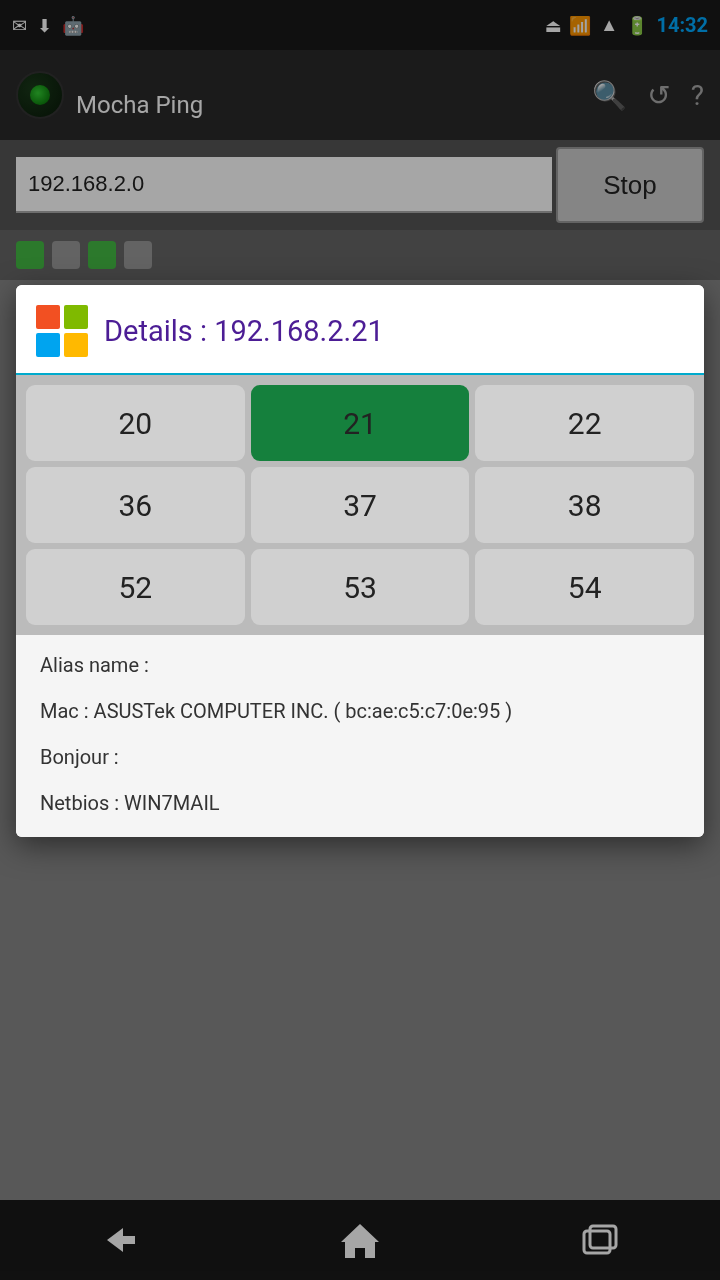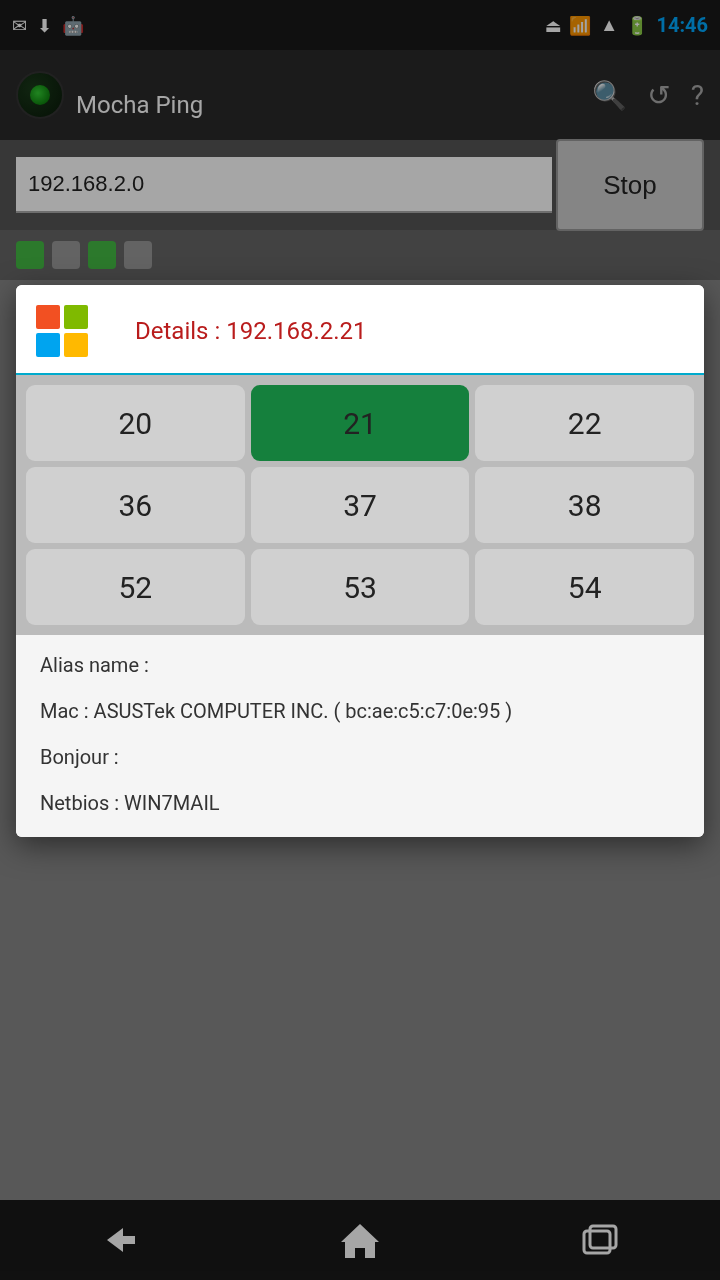--- a/index.html
+++ b/index.html
@@ -110,21 +110,21 @@
       background: #fff;
       border: none;
       border-bottom: 2px solid #aaa;
       font-size: 22px;
       padding: 0 12px;
       outline: none;
       color: #222;
     }
     .stop-button {
       width: 148px;
-      height: 92px;
+      height: 76px;
       background: #ccc;
       border: 2px solid #999;
       border-radius: 4px;
       font-size: 26px;
       font-weight: 500;
       color: #222;
       cursor: pointer;
     }
 
     
@@ -185,24 +185,23 @@
       grid-template-rows: 1fr 1fr;
       gap: 4px;
     }
     .win-sq { border-radius: 2px; }
     .win-sq-1 { background: #f25022; }
     .win-sq-2 { background: #7fba00; }
     .win-sq-3 { background: #00a4ef; }
     .win-sq-4 { background: #ffb900; }
 
     .dialog-title {
-      color: #b91c1c;
-      font-size: 24px;
+      color: #4c1d95;
+      font-size: 29px;
       font-weight: 400;
-      margin-left: 31px;
     }
 
     
     .number-grid {
       display: grid;
       grid-template-columns: 1fr 1fr 1fr;
       gap: 6px;
       padding: 10px 10px;
       background: #bbb;
     }
@@ -269,21 +268,21 @@
   <div class="status-bar-left">
     <span class="status-icon">✉</span>
     <span class="status-icon">⬇</span>
     <span class="status-icon">🤖</span>
   </div>
   <div class="status-bar-right">
     <span class="status-icon">⏏</span>
     <span class="status-icon">📶</span>
     <span class="status-icon">▲</span>
     <span class="status-icon">🔋</span>
-    <span class="status-time">14:46</span>
+    <span class="status-time">14:32</span>
   </div>
 </div>
 
 <div class="app-bar">
   <div class="app-bar-left">
     <div class="app-logo"></div>
     <span class="app-title">Mocha Ping</span>
   </div>
   <div class="app-bar-right">
     <span class="toolbar-icon">🔍</span>

